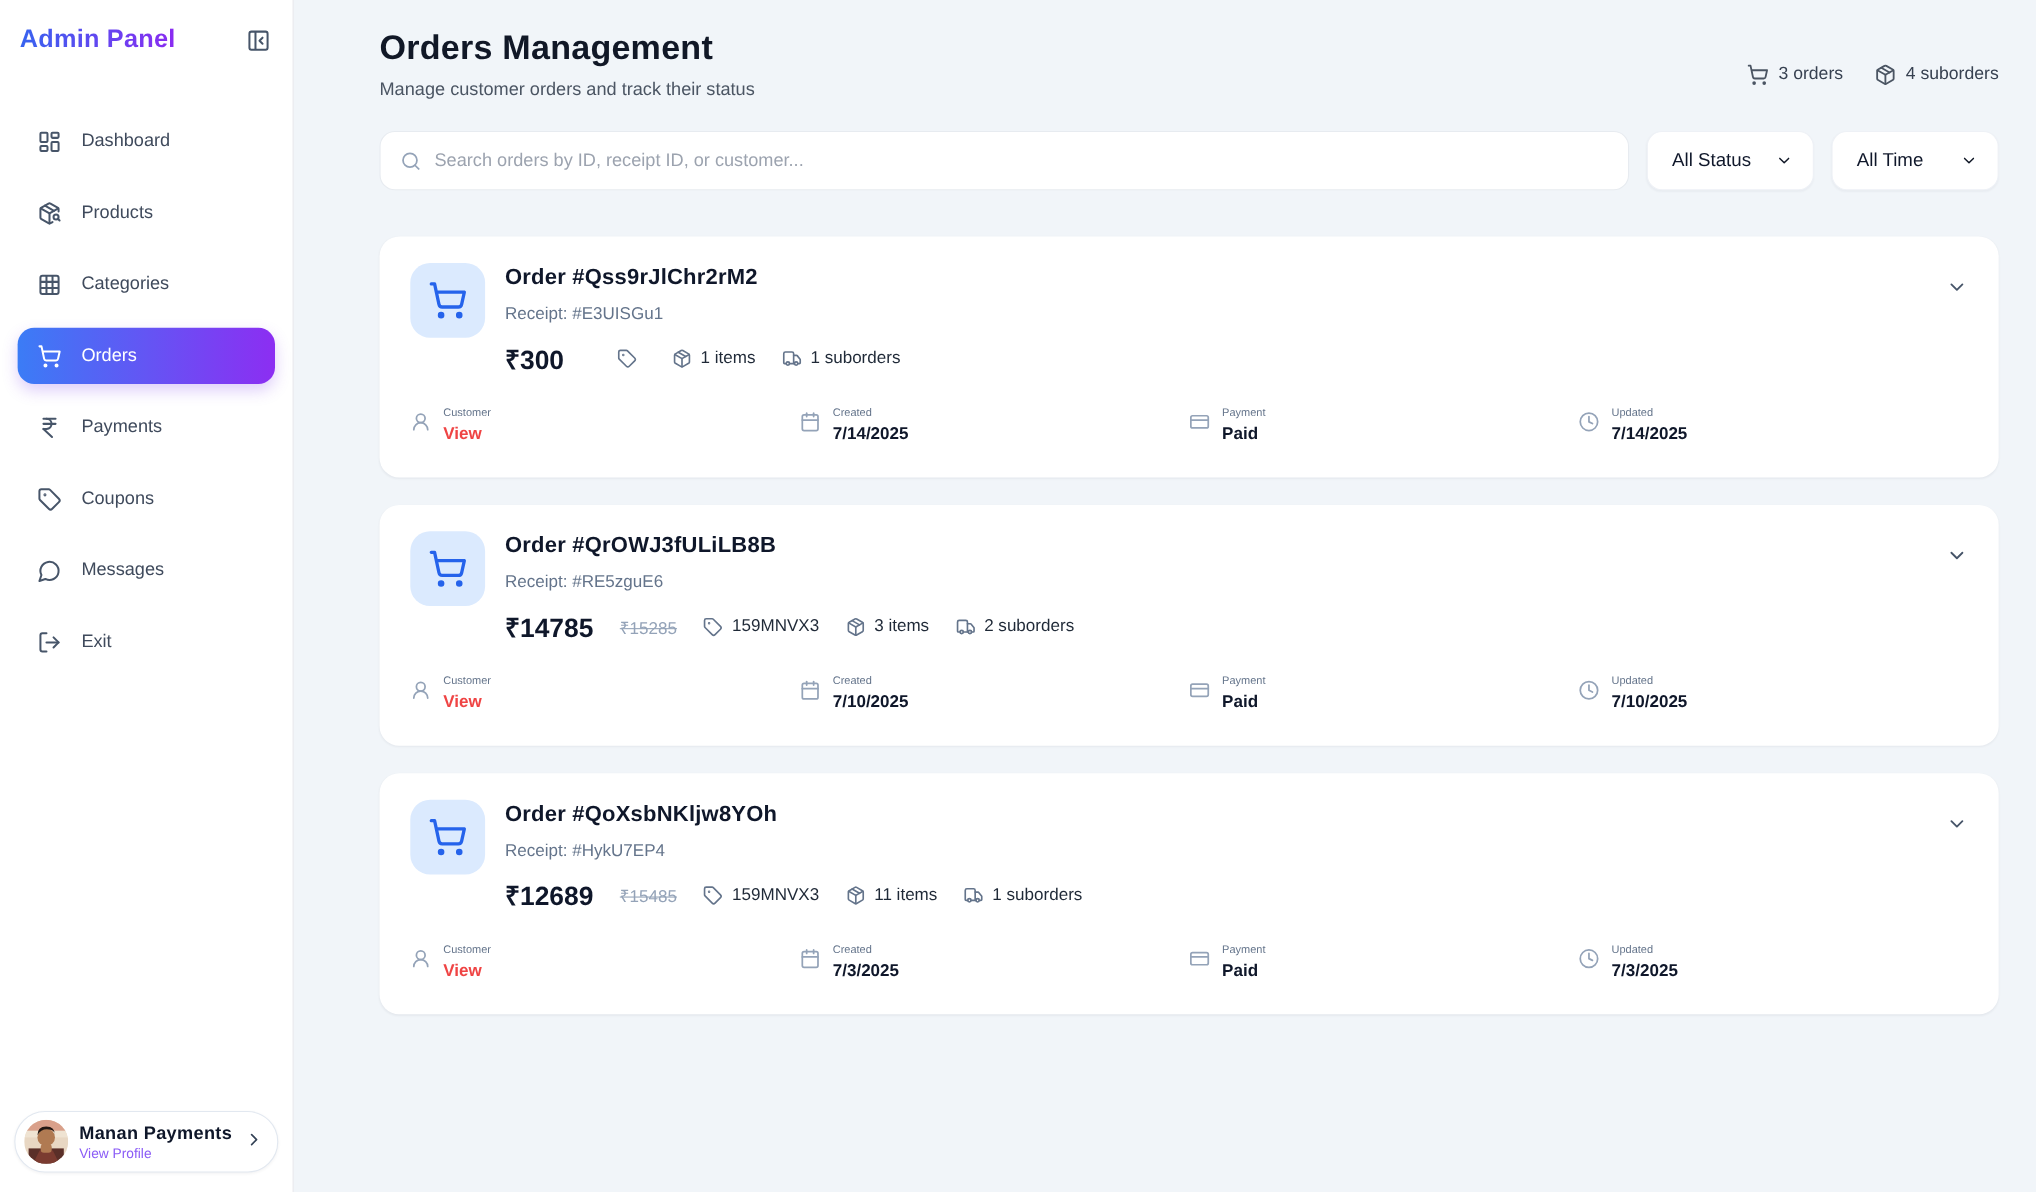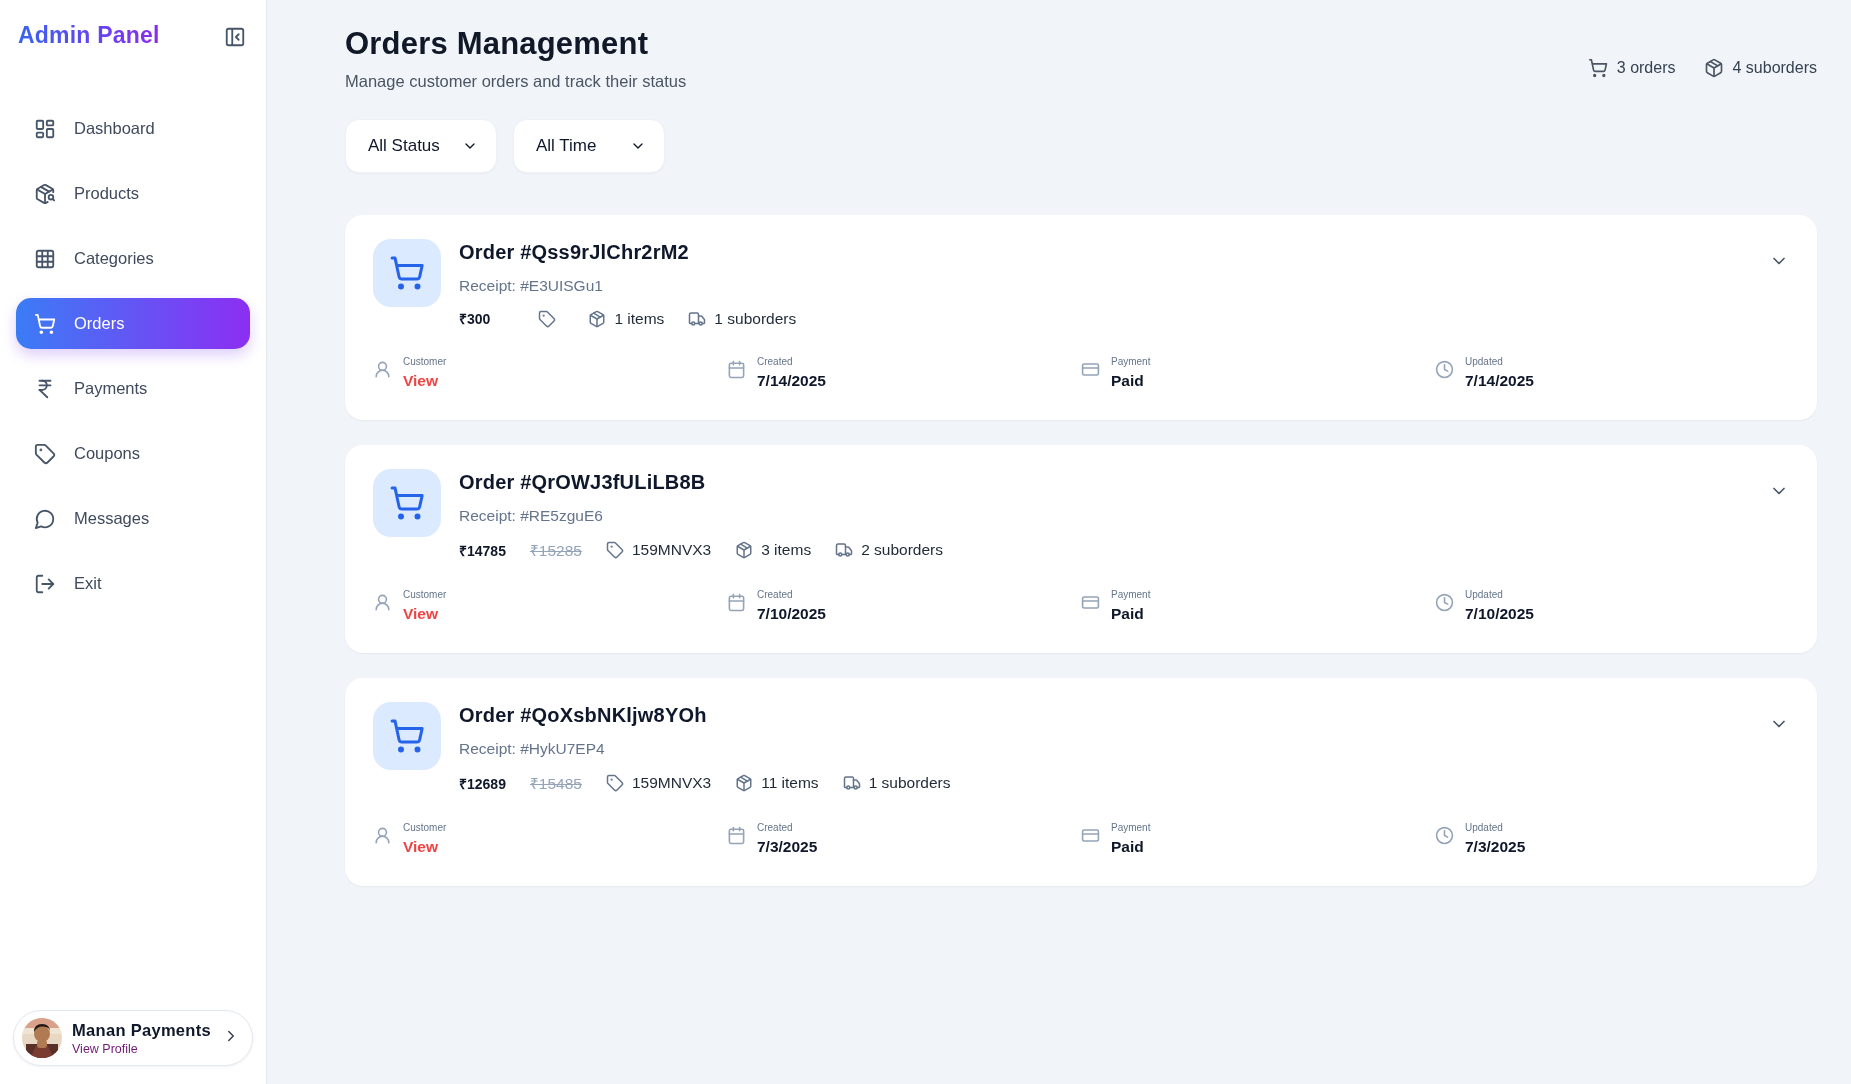--- a/index.html
+++ b/index.html
@@ -22,21 +22,21 @@
   .nav-item.active { background:linear-gradient(90deg,#3b7cf6,#8c2ef2); color:#ffffff;
                      box-shadow:0 6px 14px rgba(124,58,237,.25); }
   .nav-item.active svg { color:#ffffff; }
 
   .profile { position:absolute; left:13px; right:13px; bottom:18px; display:flex; align-items:center; gap:10px;
              border:1px solid #e2e8f0; border-radius:999px; background:#fff; padding:7px 12px 7px 8px;
              box-shadow:0 1px 3px rgba(15,23,42,.06); cursor:pointer; }
   .avatar { width:40px; height:40px; border-radius:50%; overflow:hidden; flex:none; display:block; }
   .p-text { flex:1; min-width:0; }
   .p-name { font-size:16.5px; font-weight:700; color:#0f172a; letter-spacing:.3px; white-space:nowrap; }
-  .p-sub { font-size:12.5px; color:#701a75; margin-top:2px; }
+  .p-sub { font-size:12.5px; color:#8b5cf6; margin-top:2px; }
   .p-chev svg { width:18px; height:18px; color:#334155; }
 
   
   .main { flex:1; padding:26px 34px 26px 78px; overflow:hidden; }
   .main-head { display:flex; justify-content:space-between; align-items:flex-start; }
   .page-title { font-size:31px; font-weight:800; color:#111827; letter-spacing:.2px; }
   .page-sub { margin-top:10px; font-size:16.5px; color:#4b5563; }
   .stats { display:flex; gap:28px; margin-top:32px; color:#374151; font-size:16px; }
   .stat { display:flex; align-items:center; gap:9px; }
   .stat svg { width:20px; height:20px; color:#4b5563; }
@@ -56,21 +56,21 @@
   .orders { margin-top:42px; display:flex; flex-direction:column; gap:25px; }
   .card { background:#fff; border-radius:18px; padding:24px 28px 30px; box-shadow:0 1px 2px rgba(15,23,42,.05); }
   .card-head { display:flex; gap:18px; }
   .cart-badge { width:68px; height:68px; border-radius:18px; background:#dbeafe; color:#2563eb;
                 display:flex; align-items:center; justify-content:center; flex:none; }
   .cart-badge svg { width:36px; height:36px; }
   .card-body { flex:1; padding-top:2px; }
   .order-title { font-size:20px; font-weight:700; color:#0f172a; letter-spacing:.2px; }
   .receipt { margin-top:13px; font-size:15.5px; color:#64748b; }
   .meta { margin-top:14px; display:flex; align-items:center; gap:24px; font-size:15.5px; color:#1f2937; }
-  .price { font-size:14px; font-weight:800; color:#0f172a; }
+  .price { font-size:24px; font-weight:800; color:#0f172a; }
   .old-price { color:#94a3b8; text-decoration:line-through; font-size:15.5px; }
   .meta-group { display:flex; align-items:center; gap:8px; }
   .meta-group svg { width:18px; height:18px; color:#64748b; }
   .expand-btn { background:none; border:none; cursor:pointer; color:#475569; margin-top:12px; align-self:flex-start; }
   .expand-btn svg { width:20px; height:20px; }
 
   .foot { margin-top:28px; display:grid; grid-template-columns:repeat(4,1fr); }
   .foot-cell { display:flex; gap:11px; align-items:flex-start; }
   .foot-cell > svg { width:19px; height:19px; color:#94a3b8; margin-top:4px; flex:none; }
   .foot-label { font-size:10px; color:#64748b; }
@@ -313,20 +313,26 @@
         <span class="stat">
           <svg>
               <use href="#i-package"></use>
             </svg>
           <span>4 suborders</span>
         </span>
       </div>
     </div>
 
     <div class="filter-row">
+      <div class="searchbox">
+        <svg>
+            <use href="#i-search"></use>
+          </svg>
+        <input type="text" placeholder="Search orders by ID, receipt ID, or customer..." style="">
+      </div>
       <div class="select">
         <span>All Status</span>
         <svg>
             <use href="#i-chevron-down"></use>
           </svg>
       </div>
       <div class="select">
         <span>All Time</span>
         <svg>
             <use href="#i-chevron-down"></use>

